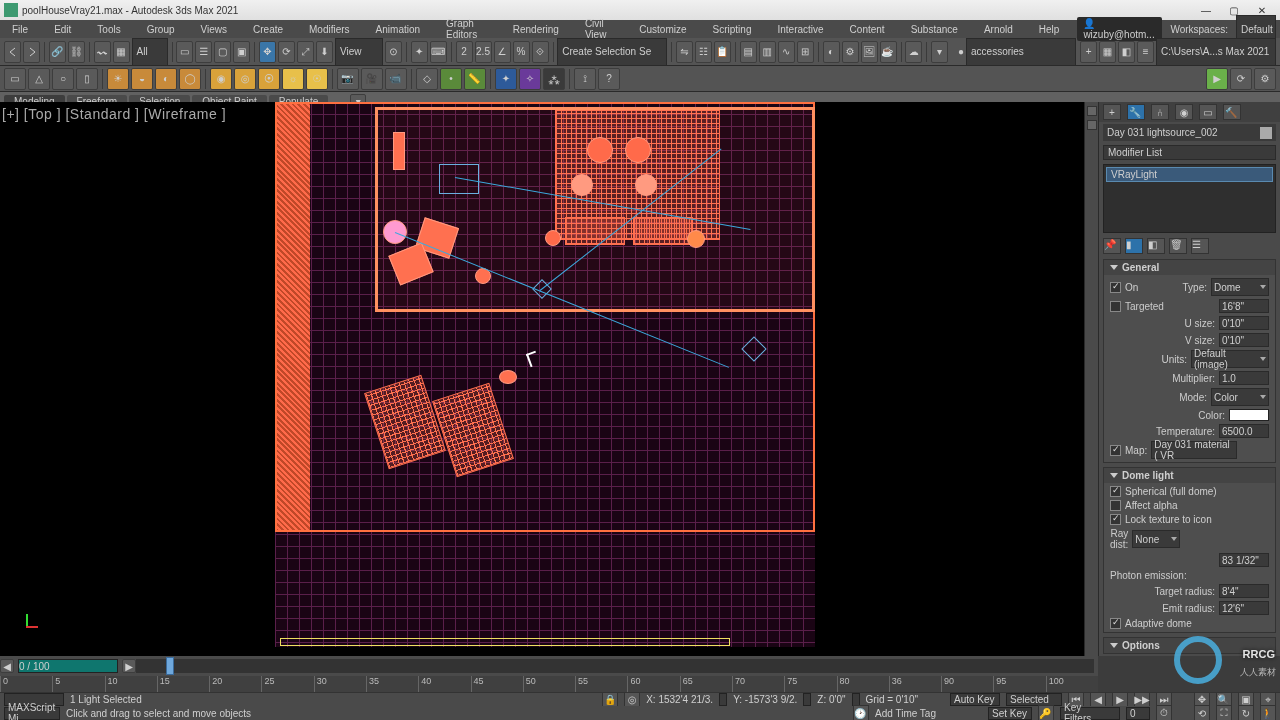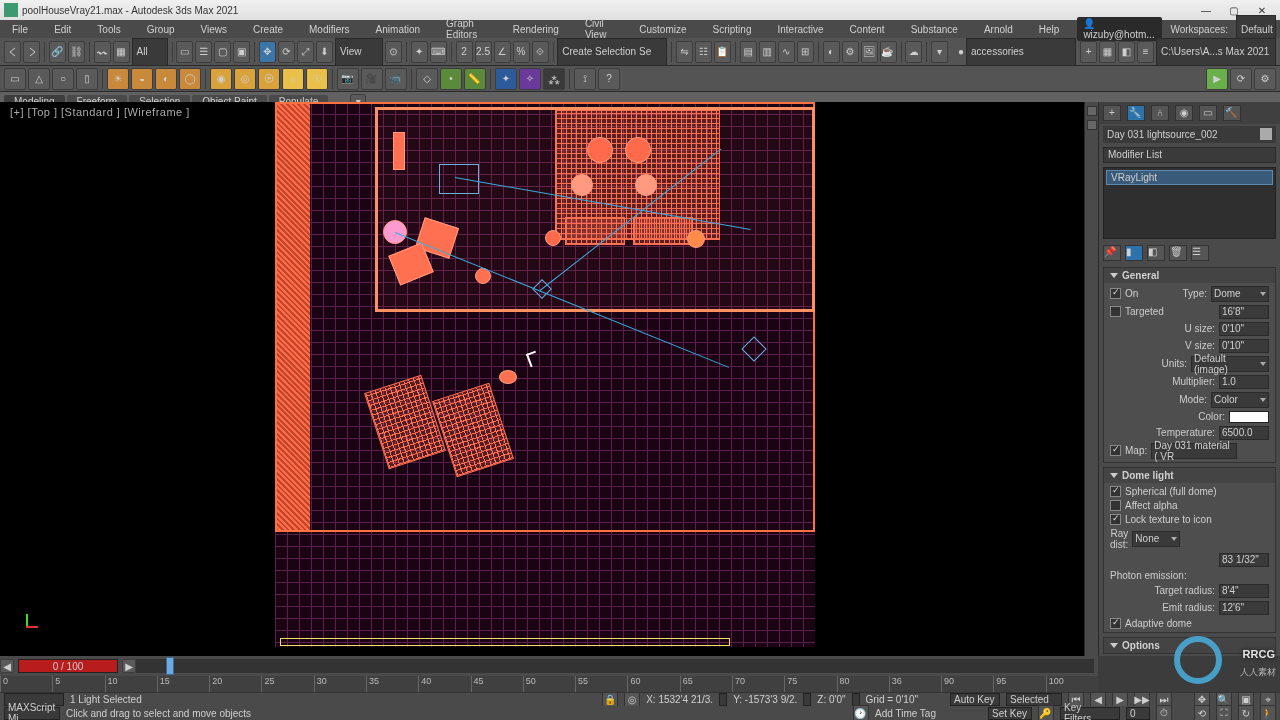--- a/index.html
+++ b/index.html
@@ -16,21 +16,21 @@
 .tool-sep{width:1px;height:20px;background:#3a3a3a;margin:0 2px}
 .tbtn{width:22px;height:22px;background:#5a5a5a;border:1px solid #3d3d3d;display:flex;align-items:center;justify-content:center;border-radius:2px}
 .tbtn.active{background:#3a76a8}
 .tdrop{height:20px;background:#3a3a3a;border:1px solid #2a2a2a;padding:13px 4px;display:flex;align-items:center;min-width:40px}
 .toolbar2{height:26px;background:#545454;display:flex;align-items:center;padding:0 4px;gap:2px;border-bottom:1px solid #2a2a2a}
 .ribbontabs{height:16px;background:#616161;display:flex;align-items:flex-end;padding-left:4px;gap:2px}
 .rtab{padding:1px 10px;background:#4a4a4a;border-radius:2px 2px 0 0;color:#ccc}
 .rtab.active{background:#3d3d3d}
 .ribbonbar{height:18px;background:#3d3d3d;display:flex;align-items:center;padding:0 8px}
 .viewport-area{position:absolute;left:0;top:102px;right:182px;bottom:64px;background:#000}
-.vp-label{position:absolute;left:10px;top:4px;color:#aaa;font-size:11px;letter-spacing:0.5px}
+.vp-label{position:absolute;left:2px;top:4px;color:#aaa;font-size:14px;letter-spacing:0.5px}
 .vp-canvas{position:absolute;left:275px;top:0;width:540px;height:545px;background:#1a0414;overflow:hidden}
 .grid{position:absolute;inset:0;background-image:
  linear-gradient(#5a1f4a 1px,transparent 1px),
  linear-gradient(90deg,#5a1f4a 1px,transparent 1px),
  linear-gradient(#9e309e 1px,transparent 1px),
  linear-gradient(90deg,#9e309e 1px,transparent 1px);
  background-size:12px 12px,12px 12px,60px 60px,60px 60px}
 .room-outer{position:absolute;left:0;top:0;width:540px;height:430px;border:2px solid #ff7040}
 .room-top{position:absolute;left:100px;top:5px;width:440px;height:205px;border:3px solid #ff9060;background:rgba(255,100,70,0.05)}
 .leftband{position:absolute;left:0;top:0;width:35px;height:430px;background:repeating-linear-gradient(45deg,#ff6a4a 0 2px,#c04828 2px 4px)}
@@ -56,28 +56,28 @@
 .rp-icons .ib{width:18px;height:16px;background:#555;border:1px solid #333}
 .rp-icons .ib.active{background:#2d72aa}
 .rollout{margin:2px 4px;background:#4e4e4e;border:1px solid #333}
 .rollout .rh{background:#444;padding:2px 6px;display:flex;align-items:center;gap:4px}
 .rollout .rh .caret{width:0;height:0;border-left:4px solid transparent;border-right:4px solid transparent;border-top:5px solid #ccc}
 .rollout .rb{padding:3px 6px;display:flex;flex-direction:column;gap:3px}
 .prow{display:flex;align-items:center;gap:4px}
 .prow .lbl{flex:1;text-align:right;color:#ccc;font-size:10px}
 .prow .ck{width:11px;height:11px;border:1px solid #888;background:#333;display:inline-block}
 .prow .ck.on::after{content:"✓";color:#ddd;font-size:9px;display:block;margin-top:-2px;margin-left:1px}
-.prow .dd{width:58px;height:16px;background:#3a3a3a;border:1px solid #2a2a2a;padding:0 2px;display:flex;align-items:center;justify-content:space-between}
+.prow .dd{width:58px;height:16px;background:#3a3a3a;border:1px solid #2a2a2a;padding:8px 2px;display:flex;align-items:center;justify-content:space-between}
 .prow .dd .ar{width:0;height:0;border-left:3px solid transparent;border-right:3px solid transparent;border-top:4px solid #aaa}
 .prow .sp{width:50px;height:14px;background:#3a3a3a;border:1px solid #2a2a2a;padding:0 2px;display:flex;align-items:center}
 .prow .sp.dim{color:#777}
 .prow .colorbox{width:40px;height:12px;background:#fff;border:1px solid #222}
 .btn-wide{height:16px;background:#585858;border:1px solid #333;text-align:center;padding-top:1px;margin:2px 0}
 .timeline{position:absolute;left:0;right:182px;bottom:44px;height:20px;background:#4a4a4a;display:flex;align-items:center}
-.timeline .tslider{flex:0 0 100px;height:14px;background:#b91c1c;border:1px solid #222;margin:0 4px;display:flex;align-items:center;justify-content:center;color:#ccc}
+.timeline .tslider{flex:0 0 100px;height:14px;background:#0f766e;border:1px solid #222;margin:0 4px;display:flex;align-items:center;justify-content:flex-start;color:#ccc}
 .timeline .track{flex:1;height:14px;background:#333;position:relative;margin-right:4px}
 .timeline .marker{position:absolute;left:30px;top:-2px;width:8px;height:18px;background:#6fa8dc;border:1px solid #3a6a9a}
 .ruler{position:absolute;left:0;right:182px;bottom:28px;height:16px;background:#404040;display:flex;align-items:flex-start}
 .ruler .tick{flex:1;border-left:1px solid #666;text-align:left;padding-left:2px;color:#bbb;font-size:9px;height:100%}
 .statusbottom{position:absolute;left:0;right:0;bottom:0;height:14px;background:#4a4a4a;display:flex;align-items:center;padding:0 4px;gap:6px}
 .status-upper{position:absolute;left:0;right:0;bottom:14px;height:14px;background:#4a4a4a;display:flex;align-items:center;padding:0 4px;gap:6px;border-top:1px solid #333}
 .sfield{height:13px;background:#3a3a3a;border:1px solid #222;padding:0 3px;display:flex;align-items:center}
 .play-btn{width:16px;height:16px;background:#555;border:1px solid #333;display:flex;align-items:center;justify-content:center}
 .watermark{position:absolute;right:2px;bottom:30px;width:110px;height:60px;opacity:0.85;pointer-events:none}
 .watermark .ring{position:absolute;left:6px;top:6px;width:48px;height:48px;border:6px solid #4ab0e0;border-radius:50%}

